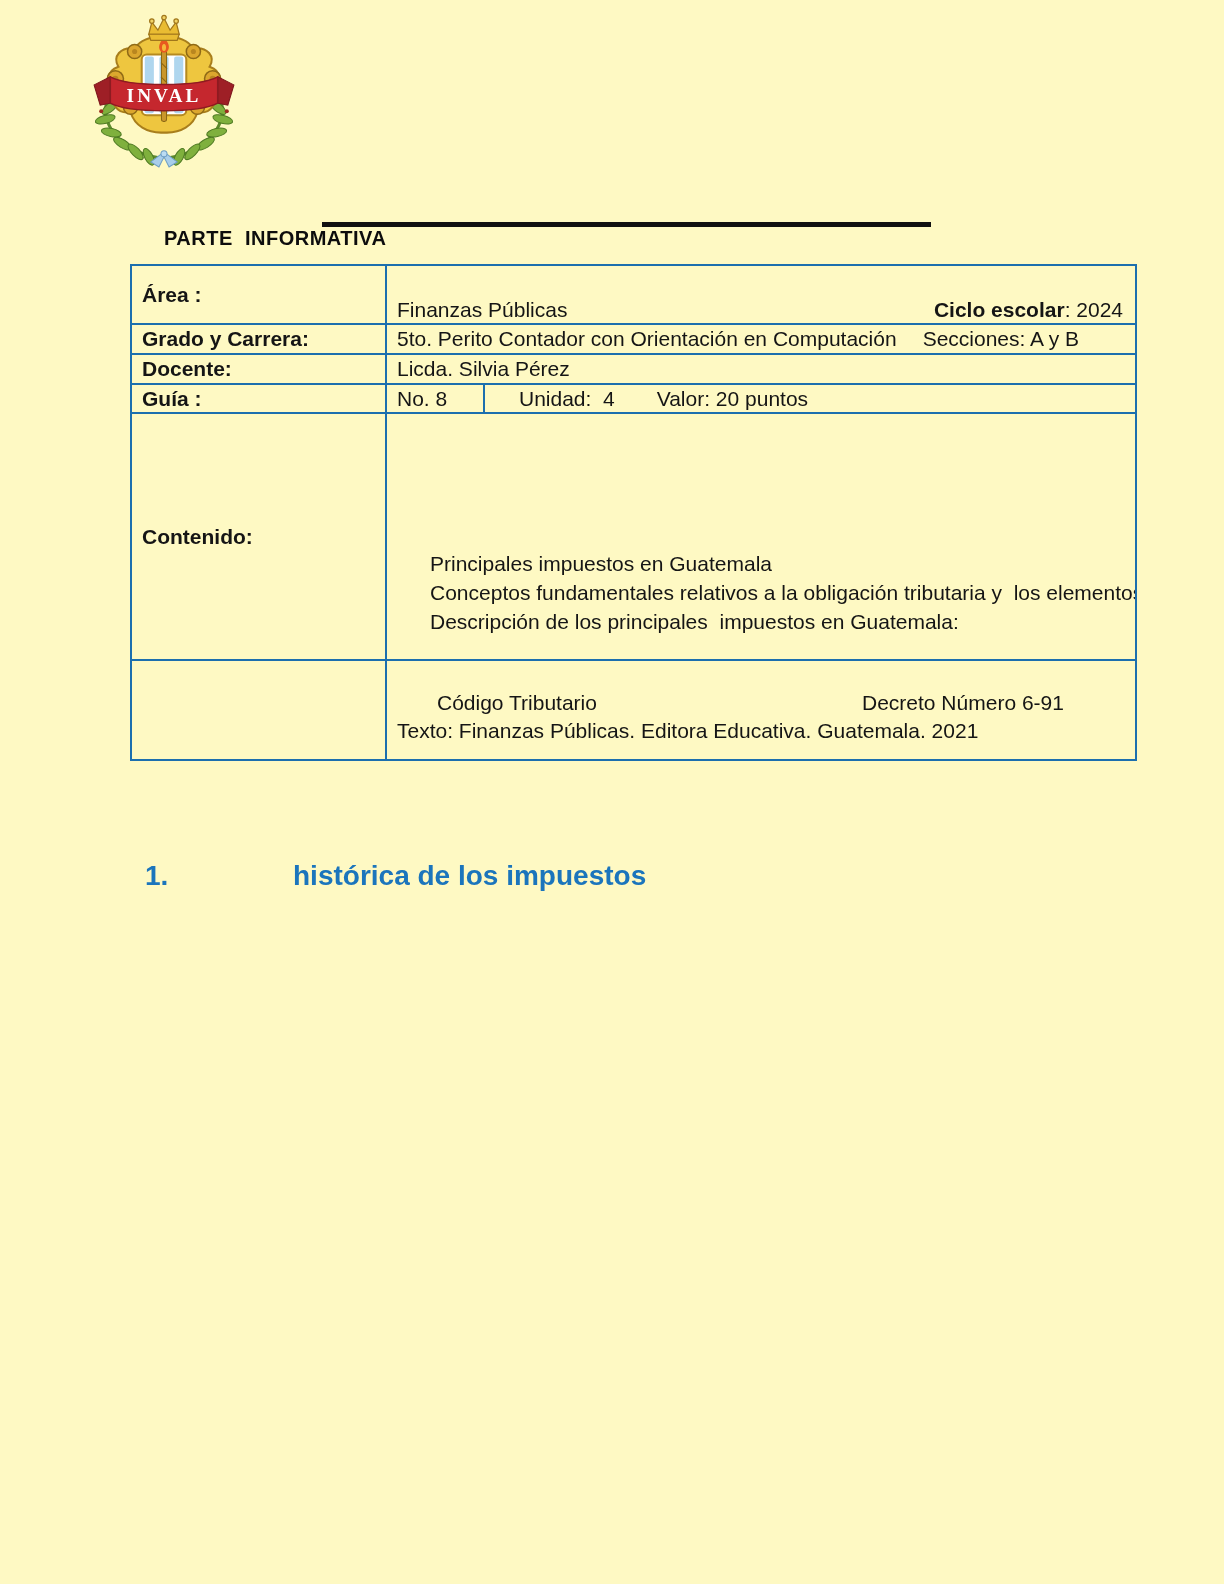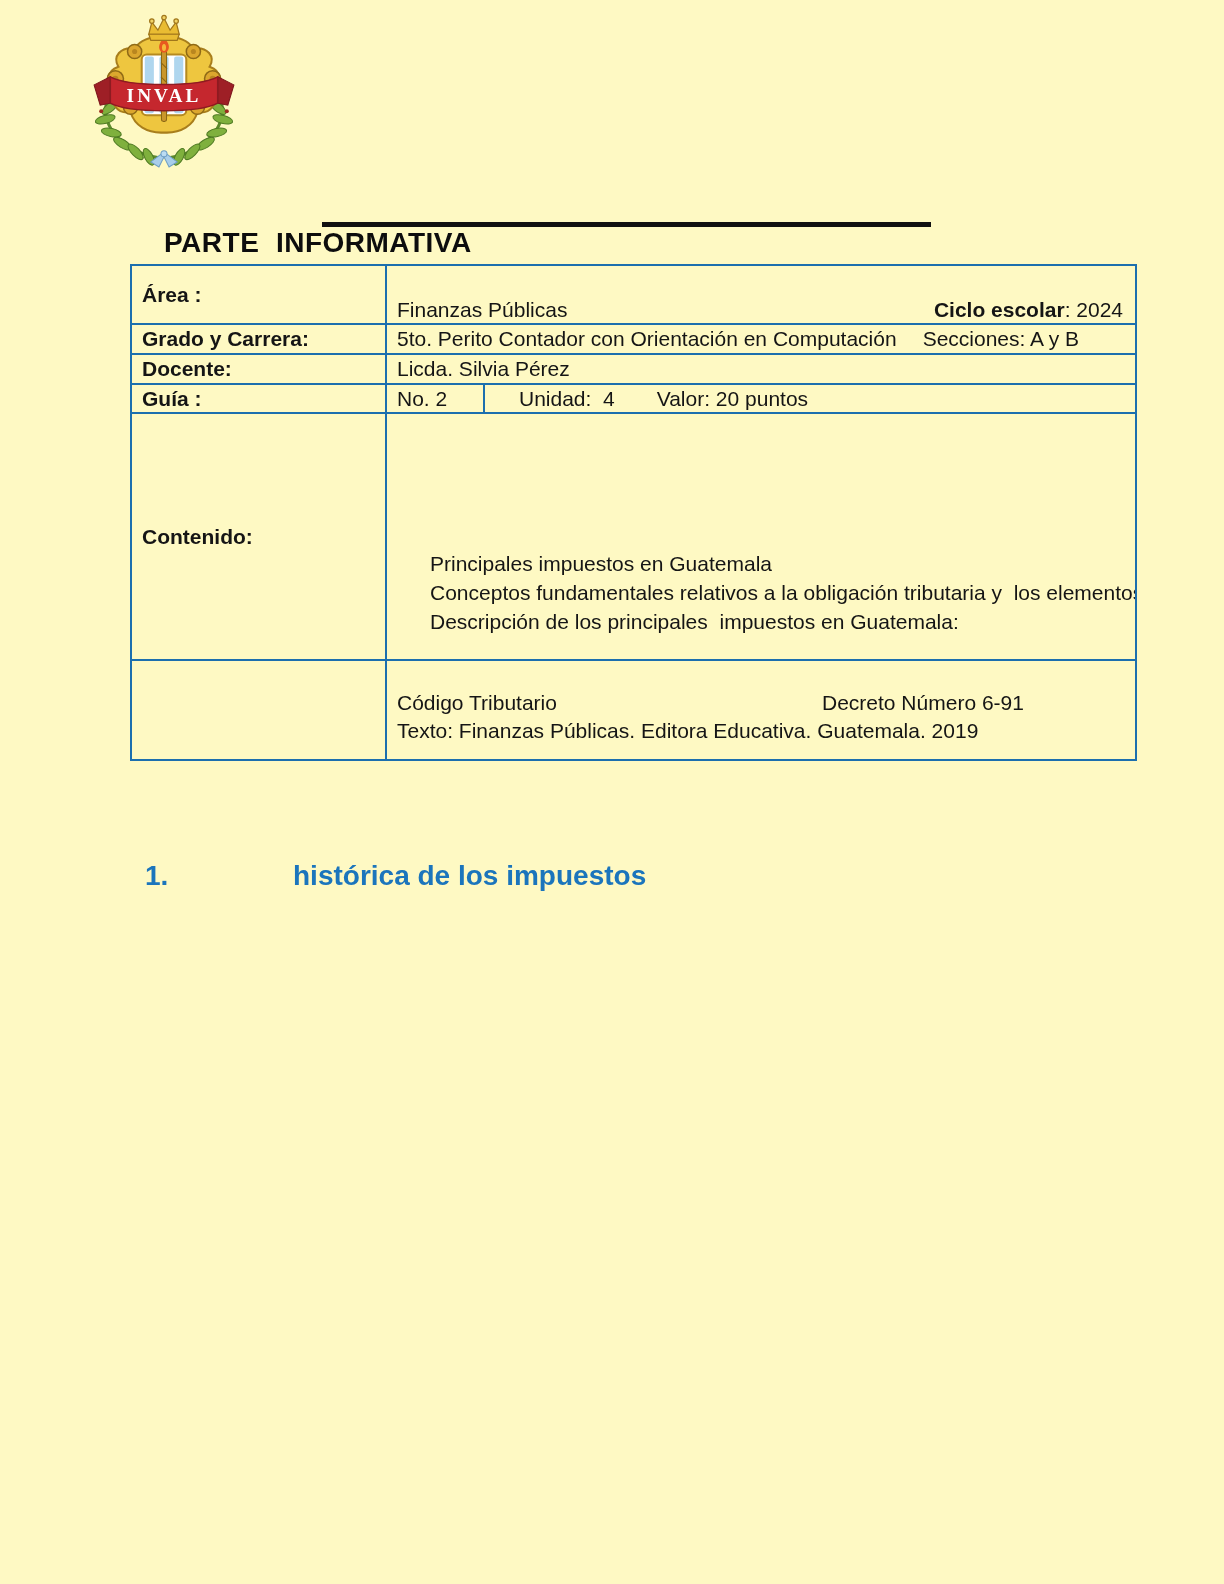--- a/index.html
+++ b/index.html
@@ -19,21 +19,21 @@
 
   
   .top-rule {
     position: absolute; left: 322px; top: 222px;
     width: 609px; height: 5px; background: #111111;
   }
 
   
   .page-title {
     position: absolute; left: 164px; top: 227px;
-    font-size: 28px; font-weight: bold; letter-spacing: 0.5px;
+    font-size: 20px; font-weight: bold; letter-spacing: 0.5px;
     color: #0d0d0d; white-space: pre;
   }
 
   
   table.info {
     position: absolute; left: 130px; top: 264px;
     width: 1005px; border-collapse: collapse; table-layout: fixed;
     font-size: 21px; color: #151515; padding-left: 36px;
   }
   table.info td {
@@ -55,21 +55,21 @@
   .guia-unidad { white-space: pre; margin-left: 24px; }
   .guia-valor { margin-left: 42px; white-space: pre; }
 
   .contenido-block { padding: 112px 0 0 43px; }
   .contenido-block .cline {
     white-space: pre; overflow: hidden;
     line-height: 29px; height: 29px;
   }
 
   .refs-block { padding-top: 14px; line-height: 28px; }
-  .ref-left { display: inline-block; width: 425px; white-space: pre; }
+  .ref-left { display: inline-block; width: 425px; white-space: pre; margin-left: 40px; }
   .ref-right { white-space: pre; }
   .ref-line2 { white-space: pre; }
 
   
   .section-heading {
     position: absolute; left: 145px; top: 860px;
     display: flex; align-items: baseline;
     font-size: 28px; font-weight: bold; color: #1B75BC;
   }
   .section-number { display: inline-block; width: 148px; }
@@ -177,21 +177,21 @@
       <td colspan="2">
         <span class="grado-val">5to. Perito Contador con Orientación en Computación</span><span class="secciones">Secciones: A y B</span>
       </td>
     </tr>
     <tr style="height:30px">
       <td class="lbl">Docente:</td>
       <td colspan="2">Licda. Silvia Pérez</td>
     </tr>
     <tr style="height:29px">
       <td class="lbl">Guía :</td>
-      <td>No. 2</td>
+      <td>No. 8</td>
       <td>
         <span class="guia-unidad">Unidad:  4</span><span class="guia-valor">Valor: 20 puntos</span>
       </td>
     </tr>
     <tr style="height:247px">
       <td class="lbl top">Contenido:</td>
       <td colspan="2" class="top" style="padding:0;">
         <div class="contenido-block">
           <div class="cline">Principales impuestos en Guatemala</div>
           <div class="cline">Conceptos fundamentales relativos a la obligación tributaria y  los elementos d</div>
@@ -199,21 +199,21 @@
         </div>
       </td>
     </tr>
     <tr style="height:100px">
       <td class="top"></td>
       <td colspan="2" class="top">
         <div class="refs-block">
           <div>
             <span class="ref-left">Código Tributario</span><span class="ref-right">Decreto Número 6-91</span>
           </div>
-          <div class="ref-line2">Texto: Finanzas Públicas. Editora Educativa. Guatemala. 2019</div>
+          <div class="ref-line2">Texto: Finanzas Públicas. Editora Educativa. Guatemala. 2021</div>
         </div>
       </td>
     </tr>
   </tbody>
     </table>
 
   <div class="section-heading">
     <span class="section-number">1.</span>
     <span class="section-title">histórica de los impuestos</span>
   </div>

